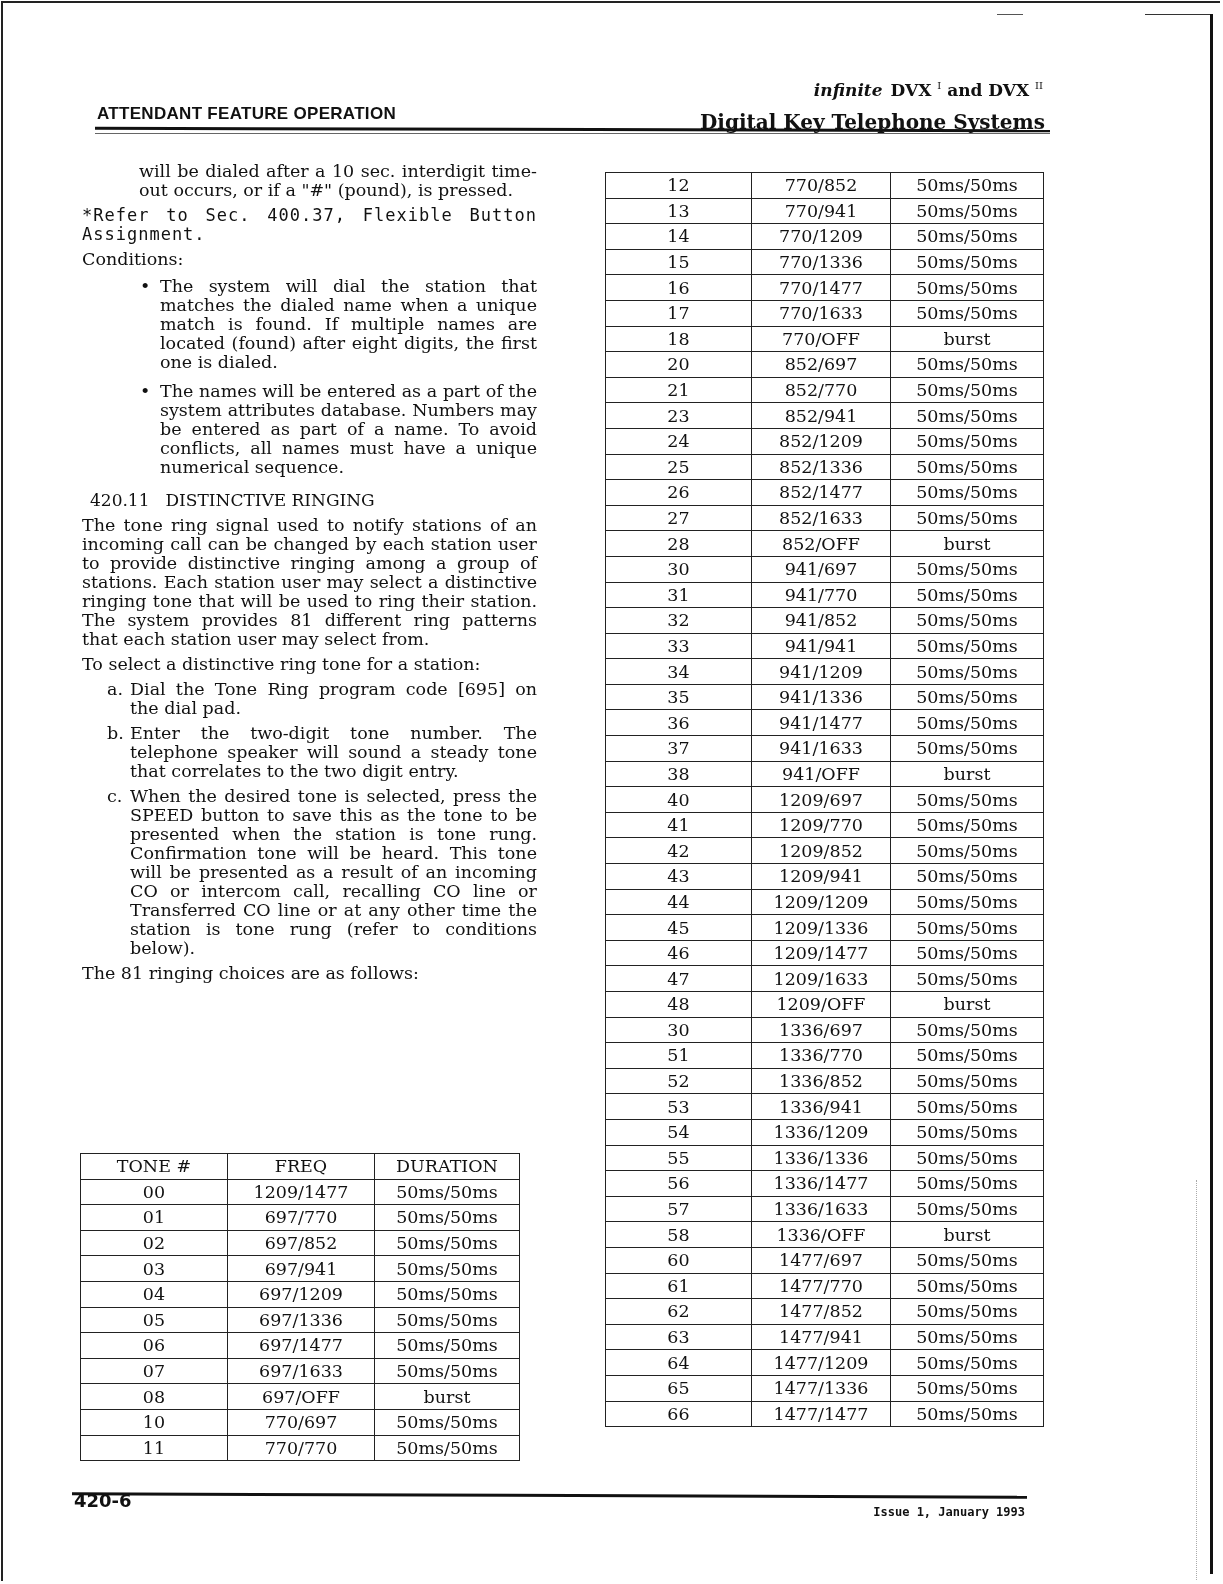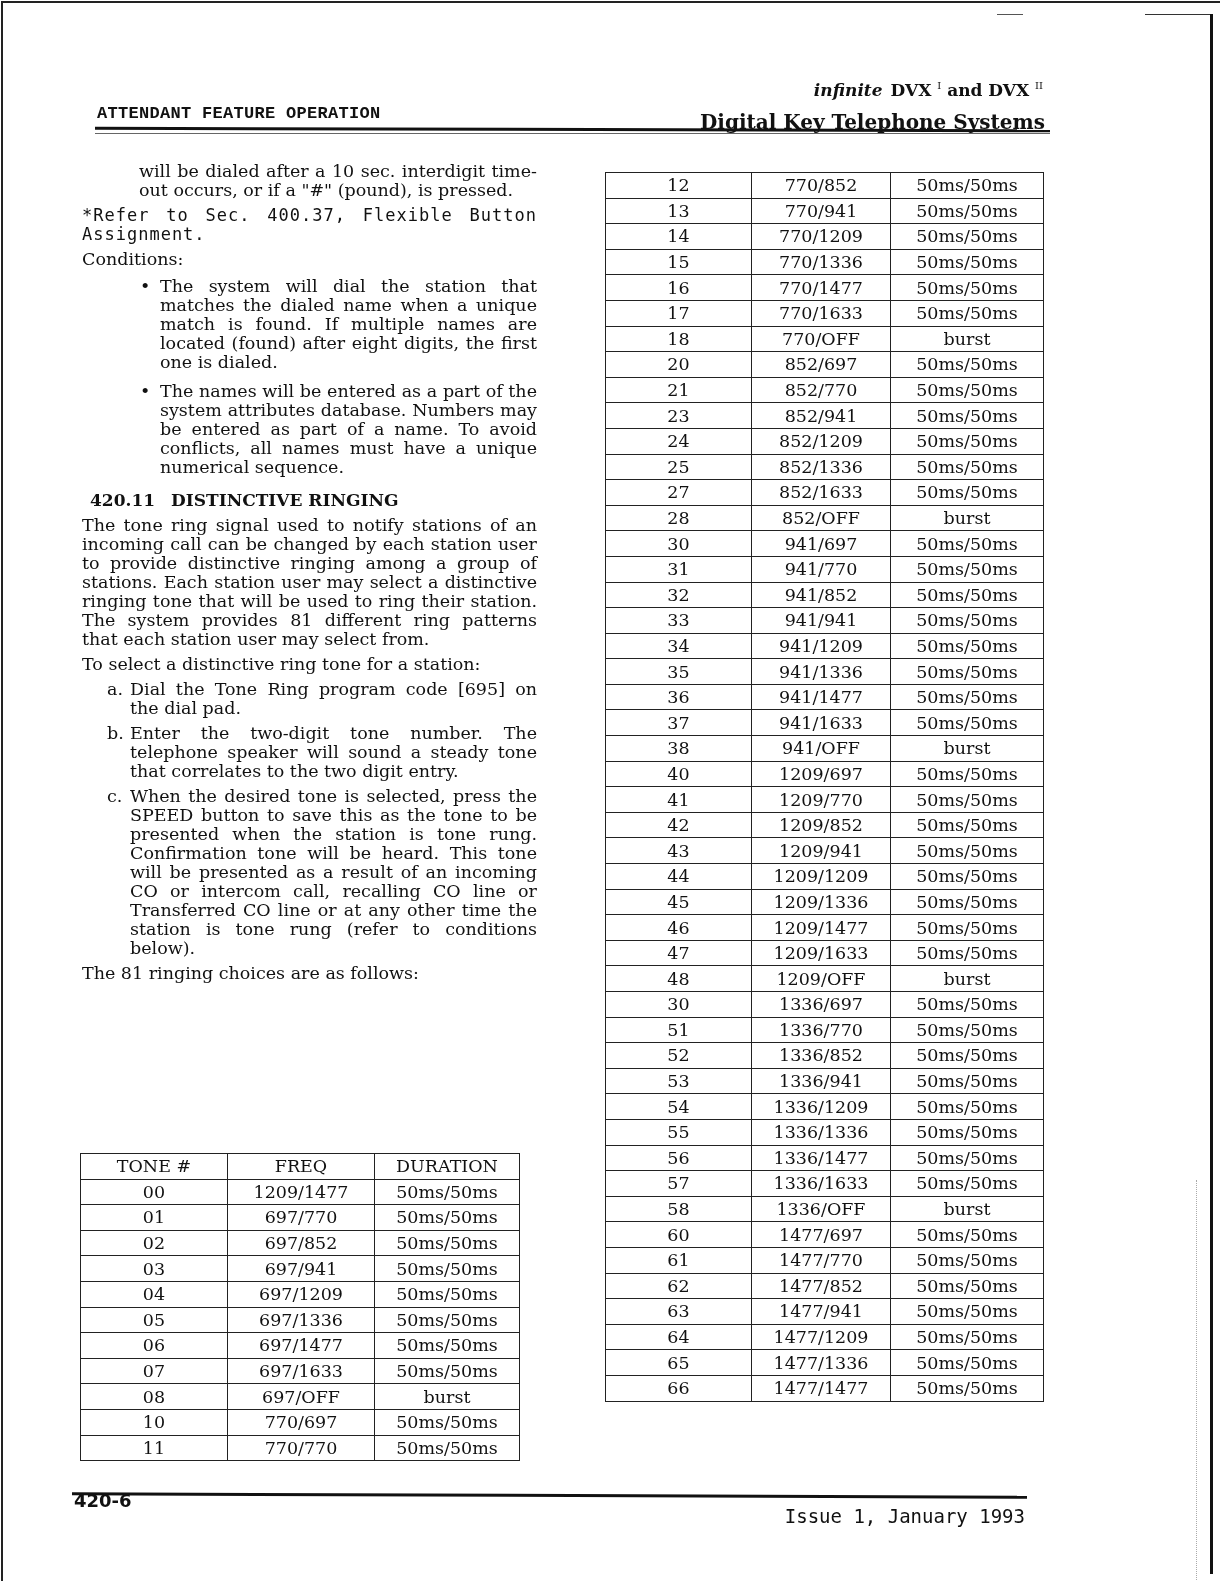--- a/index.html
+++ b/index.html
@@ -7,37 +7,37 @@
          font-family: "DejaVu Serif", "Liberation Serif", serif; color: #111; }
   .page-frame { position: absolute; left: 1px; top: 1px; width: 1219px; height: 1580px;
                 border-left: 2px solid #222; border-top: 2px solid #222; box-sizing: border-box; }
   .scan-mark-top { position: absolute; top: 14px; left: 997px; width: 26px; height: 1px; background: #555; }
   .scan-mark-right { position: absolute; top: 14px; left: 1145px; width: 67px; height: 1px; background: #333; }
   .scan-edge-right { position: absolute; top: 14px; left: 1210px; width: 3px; height: 1560px; background: #111; }
   .scan-dots { position: absolute; left: 1196px; top: 1180px; width: 1px; height: 400px;
                border-left: 1px dotted #aaa; }
 
   .hdr-left { position: absolute; left: 97px; top: 104px; font-weight: bold; font-size: 17px;
-              letter-spacing: 0.3px; font-family: Liberation Mono, monospace; }
+              letter-spacing: 0.3px; font-family: Liberation Sans, sans-serif; }
   .hdr-right-1 { position: absolute; right: 180px; top: 80px; font-weight: bold; font-size: 17px; }
   .hdr-right-1 .it { font-style: italic; margin-right: 8px; }
   .hdr-right-1 sup { font-size: 10px; font-weight: normal; }
   .hdr-right-2 { position: absolute; right: 178px; top: 110px; font-weight: bold; font-size: 20px; }
   .hdr-rule { position: absolute; left: 95px; top: 128px; width: 955px; height: 3px; background: #111;
               transform: rotate(0.15deg); }
   .hdr-rule-thin { position: absolute; left: 95px; top: 133px; width: 955px; height: 1px; background: #666; }
 
   .left-col { position: absolute; left: 82px; top: 162px; width: 455px; font-size: 17.5px; line-height: 19px; }
   .left-col p { margin: 0 0 6px 0; text-align: justify; }
   .indent-para { padding-left: 57px; }
   .mono-ref { font-family: "DejaVu Sans Mono", monospace; font-size: 17px; letter-spacing: 1px; }
   .bullets { margin: 8px 0 10px 0; padding-left: 0; list-style: none; }
   .bullets li { position: relative; padding-left: 78px; margin-bottom: 10px; text-align: justify; }
   .bullets li .dot { position: absolute; left: 58px; top: 0; }
-  .section-heading { font-weight: bold; font-size: 17px; margin: 14px 0 6px 8px; }
+  .section-heading { font-weight: normal; font-size: 17px; margin: 14px 0 6px 8px; }
   .section-heading .num { margin-right: 16px; }
   .steps { list-style: none; padding: 0; margin: 6px 0 6px 0; }
   .steps li { position: relative; padding-left: 48px; margin-bottom: 6px; text-align: justify; }
   .steps li .lbl { position: absolute; left: 25px; top: 0; }
 
   table.tones { border-collapse: collapse; font-size: 17.5px; }
   table.tones td, table.tones th { border: 1.5px solid #222; text-align: center; padding: 0; height: 24.6px;
                                    font-weight: normal; line-height: 24px; }
   .tbl-left { position: absolute; left: 80px; top: 1153px; border-radius: 8px; }
   .tbl-left td:nth-child(1), .tbl-left th:nth-child(1) { width: 146px; }
@@ -45,21 +45,21 @@
   .tbl-left td:nth-child(3), .tbl-left th:nth-child(3) { width: 144px; }
   .tbl-right { position: absolute; left: 605px; top: 172px; }
   .tbl-right td:nth-child(1) { width: 145px; }
   .tbl-right td:nth-child(2) { width: 138px; }
   .tbl-right td:nth-child(3) { width: 152px; }
 
   .footer-rule { position: absolute; left: 72px; top: 1494px; width: 955px; height: 3px; background: #111;
                  transform: rotate(0.2deg); }
   .footer-left { position: absolute; left: 74px; top: 1490px; font-weight: bold; font-size: 18px;
                  font-family: "DejaVu Sans", sans-serif; }
-  .footer-right { position: absolute; right: 198px; top: 1505px; font-weight: normal; font-size: 19px;
+  .footer-right { position: absolute; right: 198px; top: 1505px; font-weight: bold; font-size: 12px;
                   font-family: "DejaVu Sans Mono", monospace; }
 </style>
 </head>
 <body>
 
 <div class="page-frame"></div>
 <div class="scan-mark-top"></div>
 <div class="scan-mark-right"></div>
 <div class="scan-edge-right"></div>
 <div class="scan-dots"></div>
@@ -219,20 +219,25 @@
         <td>24</td>
         <td>852/1209</td>
         <td>50ms/50ms</td>
       </tr>
       <tr>
         <td>25</td>
         <td>852/1336</td>
         <td>50ms/50ms</td>
       </tr>
       <tr>
+        <td>26</td>
+        <td>852/1477</td>
+        <td>50ms/50ms</td>
+      </tr>
+      <tr>
         <td>27</td>
         <td>852/1633</td>
         <td>50ms/50ms</td>
       </tr>
       <tr>
         <td>28</td>
         <td>852/OFF</td>
         <td>burst</td>
       </tr>
       <tr>

